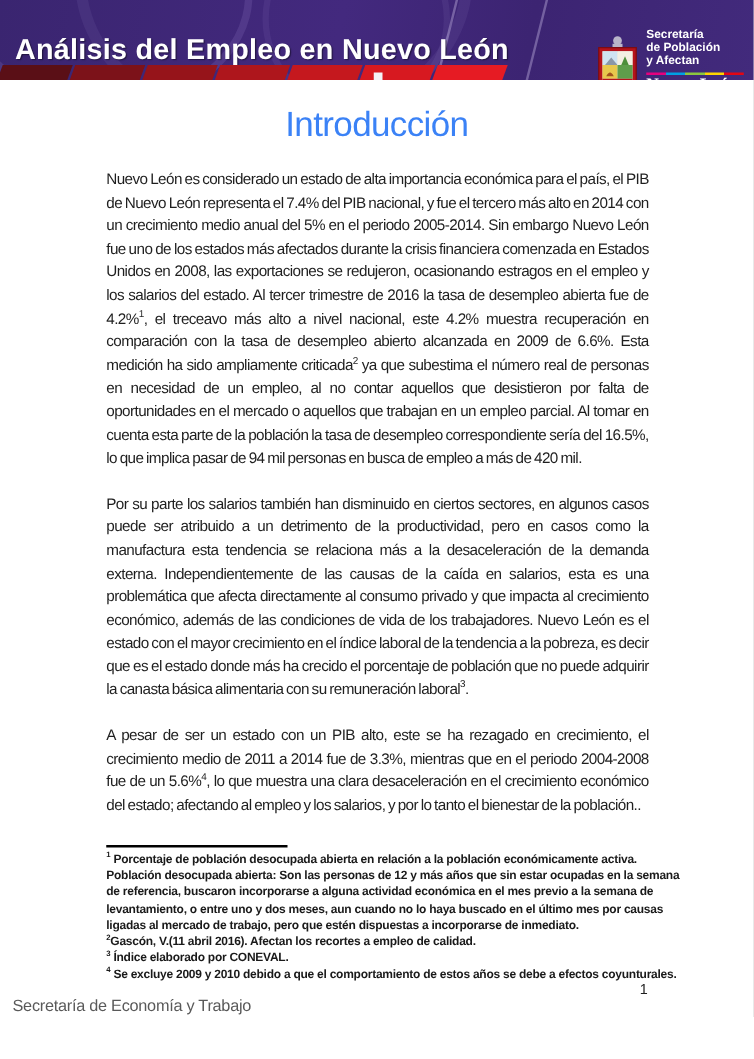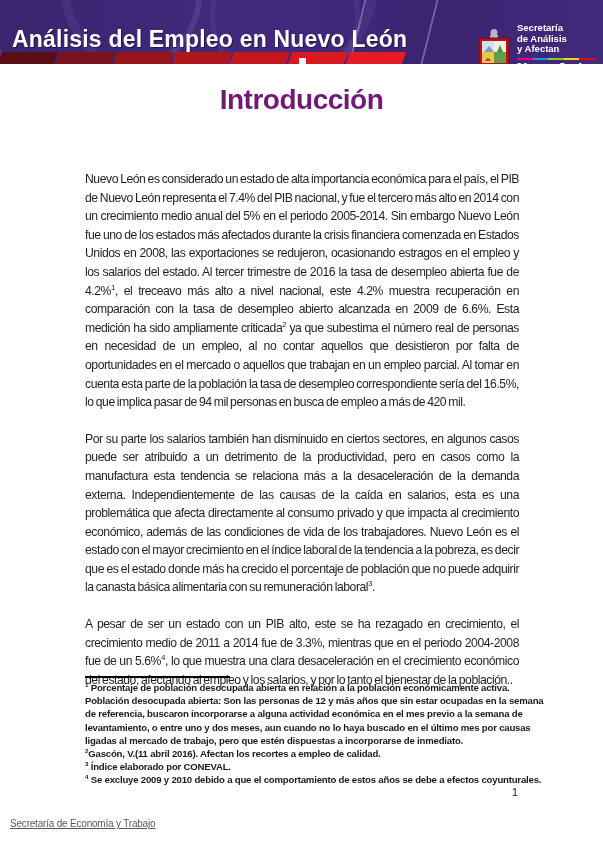--- a/index.html
+++ b/index.html
@@ -37,48 +37,48 @@
   .logo-text{display:flex;flex-direction:column;line-height:10.5px;padding-top:3px;}
   .logo-dep{color:#ffffff;font-size:9.5px;font-weight:bold;}
   .rainbow{height:2px;width:78px;margin:3px 0 1px 0;
     background:linear-gradient(90deg,#e6007e 0 20%,#00a0e3 20% 40%,#8cc63f 40% 60%,#ffd400 60% 80%,#e30613 80% 100%);}
   .logo-brand{color:#ffffff;font-size:14px;font-weight:bold;line-height:15px;letter-spacing:.2px;font-family:Liberation Serif, serif;}
   .logo-sub{color:#d4873a;font-size:4.5px;font-weight:bold;letter-spacing:1.1px;line-height:6px;}
 
   
   .doc-title{
     position:absolute;top:84px;left:0;width:603px;margin:0;text-align:center;
-    color:#701a75;font-size:28px;font-weight:bold;letter-spacing:-.5px;
+    color:#3b82f6;font-size:28px;font-weight:normal;letter-spacing:-.5px;
   }
   .body-text{
     position:absolute;top:134px;left:85px;width:434px;
     color:#1f1f1f;font-size:12.2px;line-height:18.6px;
-    letter-spacing:-.45px;word-spacing:-.8px;text-align:justify;margin-top:36px;
+    letter-spacing:-.45px;word-spacing:-.8px;text-align:justify;
   }
   .body-text p{margin:0 0 18px 0;}
   .body-text sup,.footnotes sup{font-size:.65em;line-height:0;}
 
   .fn-sep{
     position:absolute;top:676px;left:85px;width:145px;height:0;
     border-top:2px solid #000000;
   }
   .footnotes{
     position:absolute;top:681px;left:85px;width:462px;
     color:#1a1a1a;font-size:9.6px;font-weight:bold;line-height:13.2px;
     letter-spacing:-.2px;
   }
   .footnotes .fn{margin:0;}
 
   .page-number{
     position:absolute;top:786px;left:505px;width:20px;text-align:center;
     color:#1f1f1f;font-size:11.5px;
   }
   .footer{
-    position:absolute;top:818px;left:10px;
-    color:#595959;font-size:10px;line-height:12.5px;letter-spacing:-.2px;text-decoration:underline;
+    position:absolute;top:799px;left:10px;
+    color:#595959;font-size:13px;line-height:12.5px;letter-spacing:-.2px;
   }
 </style>
 </head>
 <body>
 
 <div class="page">
 
   <div class="header">
     <div class="swirl s1"></div>
     <div class="swirl s2"></div>
@@ -110,21 +110,21 @@
         <rect x="17" y="13" width="12" height="11" fill="#f3efe2"></rect>
         <path d="M20 24 l3 -7 l3 7 z" fill="#4e8f3a"></path>
         <rect x="5" y="24" width="12" height="11" fill="#e8c84c"></rect>
         <path d="M8 33 q3 -6 6 0 z" fill="#a3541e"></path>
         <rect x="17" y="24" width="12" height="11" fill="#5f9e4b"></rect>
         <path d="M5 35 h24 v2 q-2 8 -12 9 q-10 -1 -12 -9 z" fill="#b5121b"></path>
         <path d="M3 46 q14 7 28 0 l-2 4 q-12 5 -24 0 z" fill="#ffffff" stroke="#b5121b" stroke-width=".8"></path>
       </svg>
       <div class="logo-text">
         <span class="logo-dep">Secretaría</span>
-        <span class="logo-dep">de Análisis</span>
+        <span class="logo-dep">de Población</span>
         <span class="logo-dep">y Afectan</span>
         <span class="rainbow"></span>
         <span class="logo-brand">Nuevo León</span>
         <span class="logo-sub">GOBIERNO DEL ESTADO</span>
       </div>
     </div>
   </div>
 
   <h2 class="doc-title">Introducción</h2>
 

